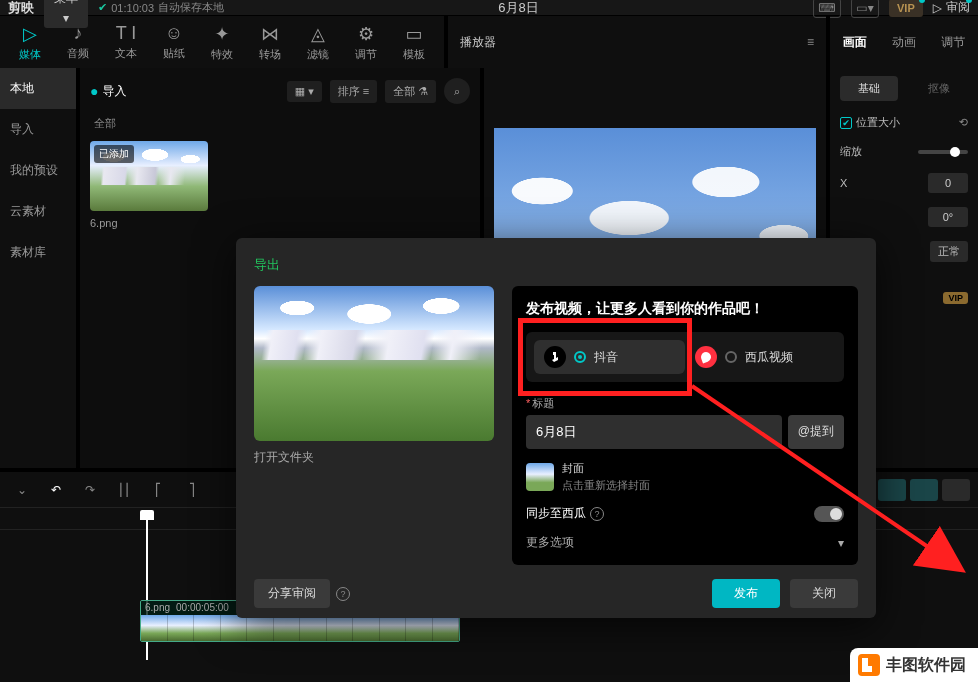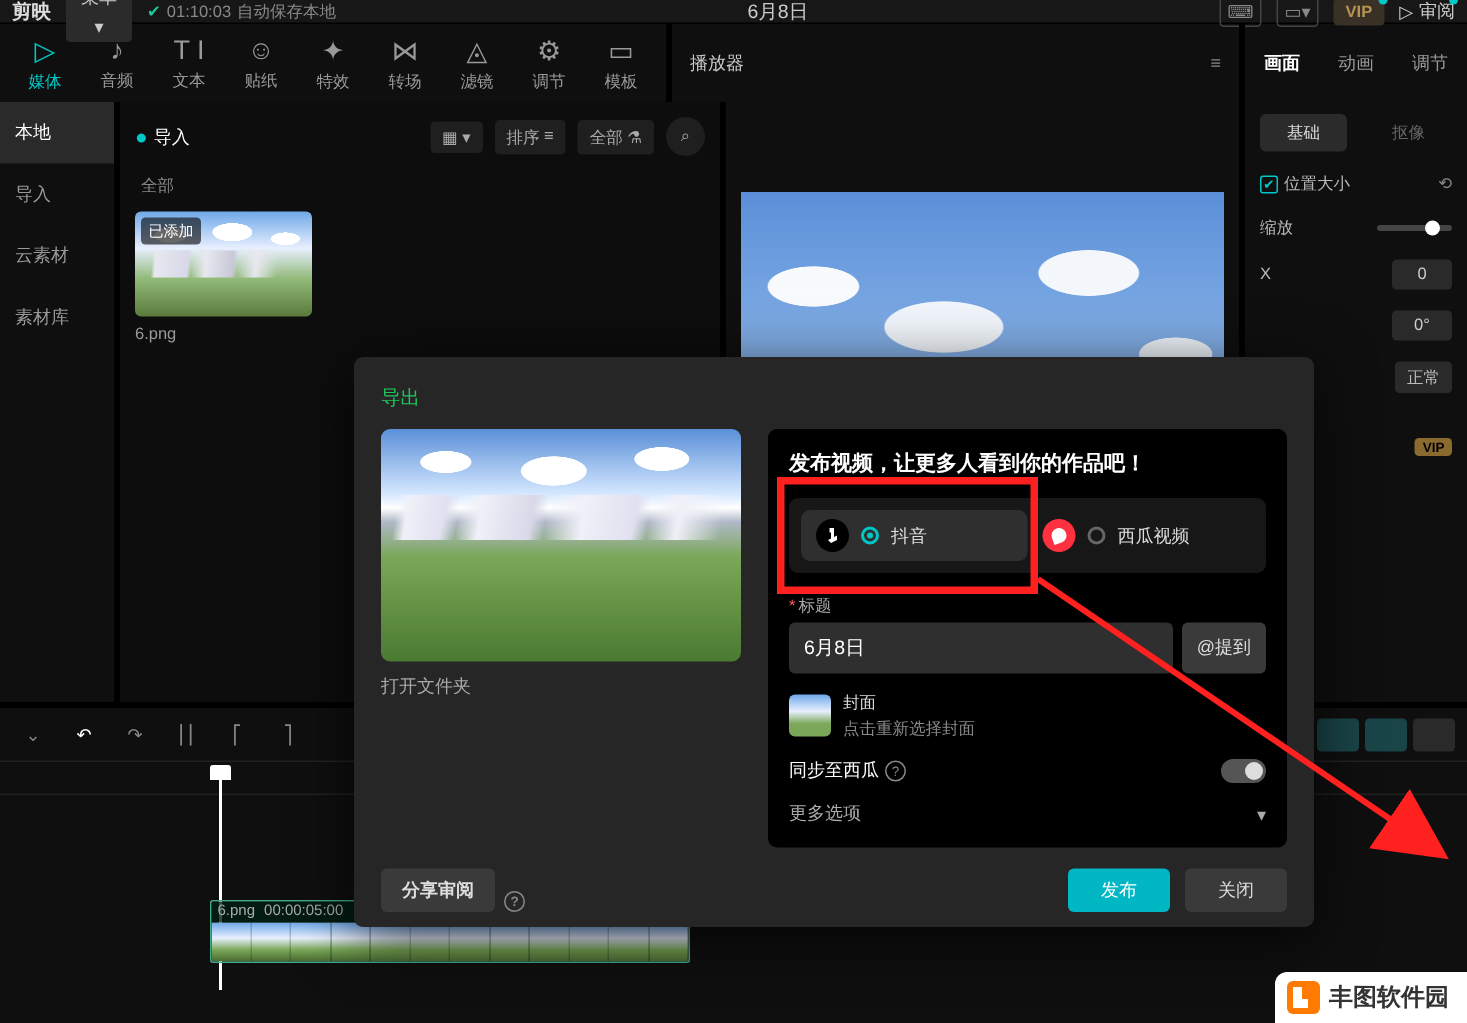--- a/index.html
+++ b/index.html
@@ -127,21 +127,21 @@
   .cover-texts { display: flex; flex-direction: column; gap: 2px; font-size: 11px; }
   .cover-texts .c2 { color: #888; }
   .sync-row { display: flex; align-items: center; justify-content: space-between; margin-bottom: 12px; font-size: 12px; }
   .sync-left { display: flex; align-items: center; gap: 4px; color: #fff; }
   .help-icon { width: 14px; height: 14px; border: 1px solid #888; border-radius: 50%; display: inline-flex; align-items: center; justify-content: center; font-size: 9px; color: #888; }
   .toggle { width: 30px; height: 16px; background: #555; border-radius: 8px; position: relative; cursor: pointer; }
   .toggle::after { content: ""; position: absolute; right: 2px; top: 2px; width: 12px; height: 12px; background: #ddd; border-radius: 50%; }
   .more-row { display: flex; align-items: center; justify-content: space-between; font-size: 12px; color: #aaa; cursor: pointer; }
   
   .dlg-footer { display: flex; align-items: center; justify-content: space-between; margin-top: 14px; }
-  .share-review { display: flex; align-items: flex-end; gap: 6px; font-weight: bold; }
+  .share-review { display: flex; align-items: center; gap: 6px; }
   .share-btn { background: #3a3a3a; padding: 6px 14px; border-radius: 4px; cursor: pointer; font-size: 12px; }
   .footer-right { display: flex; gap: 10px; text-align: right; }
   .primary-btn { background: #00b7c3; color: #fff; padding: 6px 22px; border-radius: 4px; cursor: pointer; font-size: 12px; }
   .cancel-btn { background: #3a3a3a; color: #ddd; padding: 6px 22px; border-radius: 4px; cursor: pointer; font-size: 12px; }
   
   .arrow { position: absolute; left: 450px; top: 142px; width: 300px; height: 200px; pointer-events: none; }
   
   .watermark { position: absolute; right: 0; bottom: 0; background: #fff; color: #333; display: flex; align-items: center; padding: 6px 12px 6px 8px; border-radius: 8px 0 0 0; font-size: 16px; font-weight: bold; gap: 6px; }
   .wm-logo { width: 22px; height: 22px; background: #ff7a00; border-radius: 4px; position: relative; }
   .wm-logo::before { content: ""; position: absolute; left: 4px; top: 4px; width: 10px; height: 14px; background: #fff; }
@@ -222,20 +222,21 @@
     <span class="rptab active">画面</span>
     <span class="rptab">动画</span>
     <span class="rptab">调节</span>
   </div>
 </div>
 
 <div class="main">
   <div class="left-sidebar">
     <div class="ls-item active">本地</div>
     <div class="ls-item">导入</div>
+    <div class="ls-item">我的预设</div>
     <div class="ls-item">云素材</div>
     <div class="ls-item">素材库</div>
   </div>
 
   <div class="browser">
     <div class="browser-top">
       <div class="import-btn">
         <span class="plus">●</span>
         <span>导入</span>
       </div>

